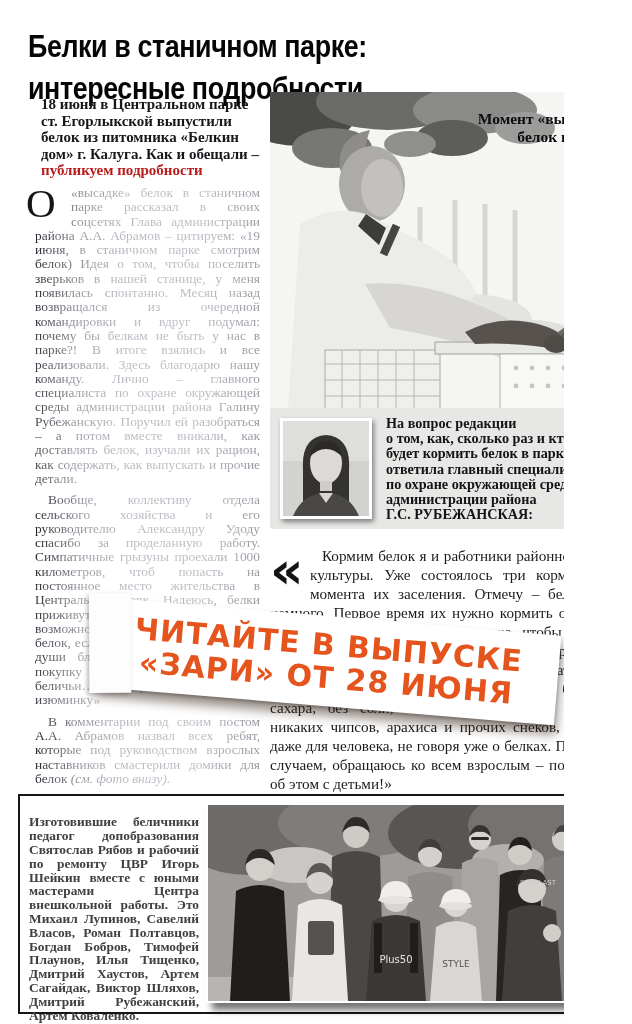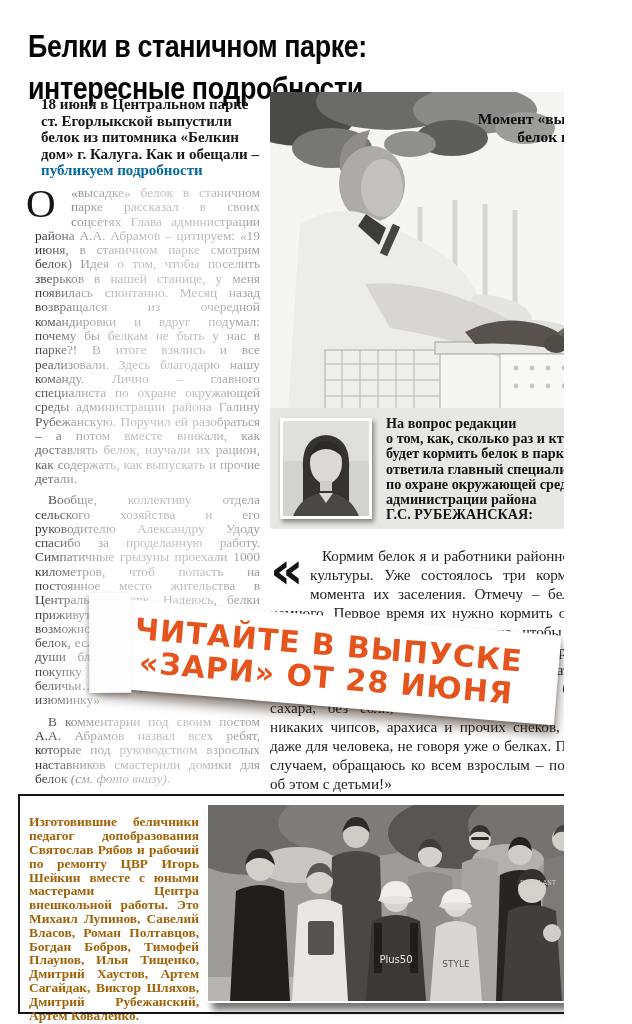--- a/index.html
+++ b/index.html
@@ -9,21 +9,21 @@
   
   .headline{position:absolute;left:28px;top:4px;width:720px;
             font-family:"Liberation Sans",sans-serif;font-weight:bold;
             font-size:32px;line-height:42px;letter-spacing:-.5px;color:#060606;
             transform:scaleX(.84);transform-origin:0 0;white-space:pre-line;}
 
   
   .col-left{position:absolute;left:28px;top:96px;width:239px;}
   .lead{font-weight:bold;font-size:15px;line-height:16.6px;color:#17171c;
         padding-left:13px;margin:0 0 5px 0;}
-  .lead .faded-tail{color:#0369a1;}
+  .lead .faded-tail{color:#b91c1c;}
   .body-para{margin:7px;font-size:13.4px;line-height:14.3px;text-align:justify;}
   .fadetxt{background:linear-gradient(93deg,#17171c 0%,#50505a 8%,#9d9da6 22%,
             #babac2 40%,#bcbcc4 72%,#90909a 100%);
            -webkit-background-clip:text;background-clip:text;color:transparent;}
   .p1{margin-top:4px;position:relative;}
   .dropcap{position:absolute;left:-2px;top:0;font-size:41px;line-height:34px;
            font-weight:400;color:#141419;}
   .dropcap-spacer{float:left;width:36px;height:30px;}
   .p2,.p3{text-indent:13px;margin-top:2px;}
   .p3 .note-italic{font-style:italic;}
@@ -62,21 +62,21 @@
          background:#fdfdfd;transform:rotate(-5deg);z-index:-1;
          box-shadow:-2px 2px 4px rgba(0,0,0,.25);}
   .stamp-line{font-family:"DejaVu Sans",sans-serif;font-weight:bold;
               font-size:30px;line-height:33px;letter-spacing:1px;white-space:nowrap;}
 
   
   .bottombox{position:absolute;left:18px;top:794px;width:601px;height:220px;
              border:2px solid #161616;background:#fff;box-sizing:border-box;}
   .bottom-caption{position:absolute;left:9px;top:6px;width:170px;
                   font-weight:bold;font-size:13.4px;line-height:13.8px;
-                  text-align:justify;color:#a16207;}
+                  text-align:justify;color:#404040;}
   .groupphoto{position:absolute;left:186px;top:7px;width:402px;height:200px;
               background:#fff;padding:2px;box-sizing:border-box;
               box-shadow:6px 7px 7px rgba(0,0,0,.55);}
   .groupphoto svg{display:block;width:100%;height:100%;}
 </style>
 </head>
 <body>
 
 <div id="page">
 

